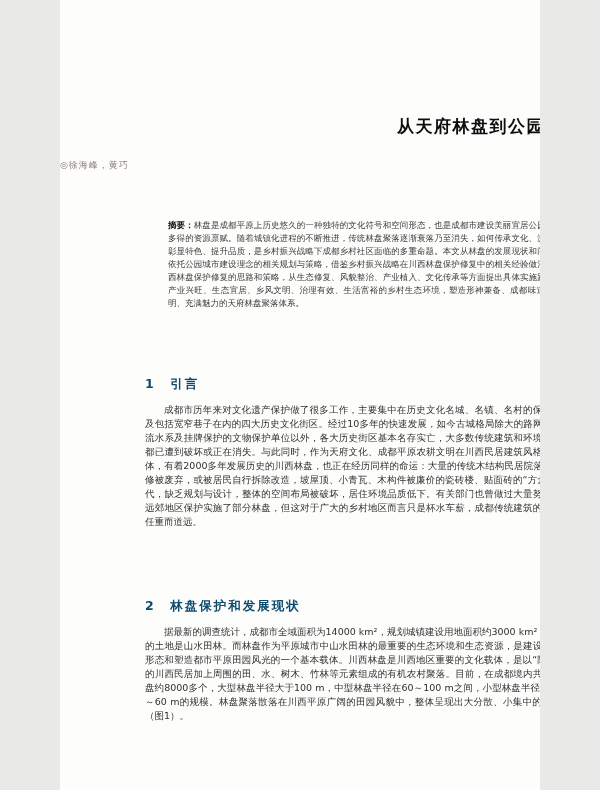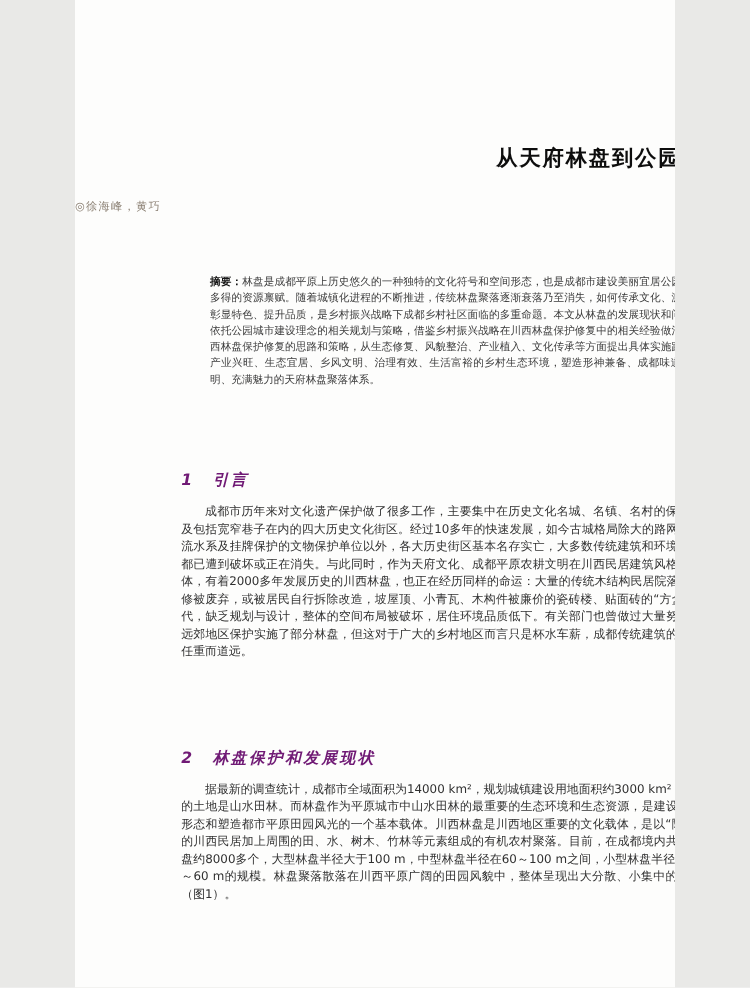--- a/index.html
+++ b/index.html
@@ -71,22 +71,21 @@
     left: 85px;
     width: 436px;
   }
   .section-1 { top: 376px; }
   .section-2 { top: 598px; }
   .section h2 {
     margin: 0 0 10px 0;
     font-size: 12.5px;
     font-weight: bold;
     letter-spacing: 2px;
-    color: #701a75;
-    font-style: italic;
+    color: #0c4a6e;
   }
   .section p {
     margin: 0 0 2px 0;
     font-size: 9.5px;
     line-height: 14px;
     text-align: justify;
     text-justify: inter-ideograph;
     text-indent: 2em;
     color: #303030;
   }

